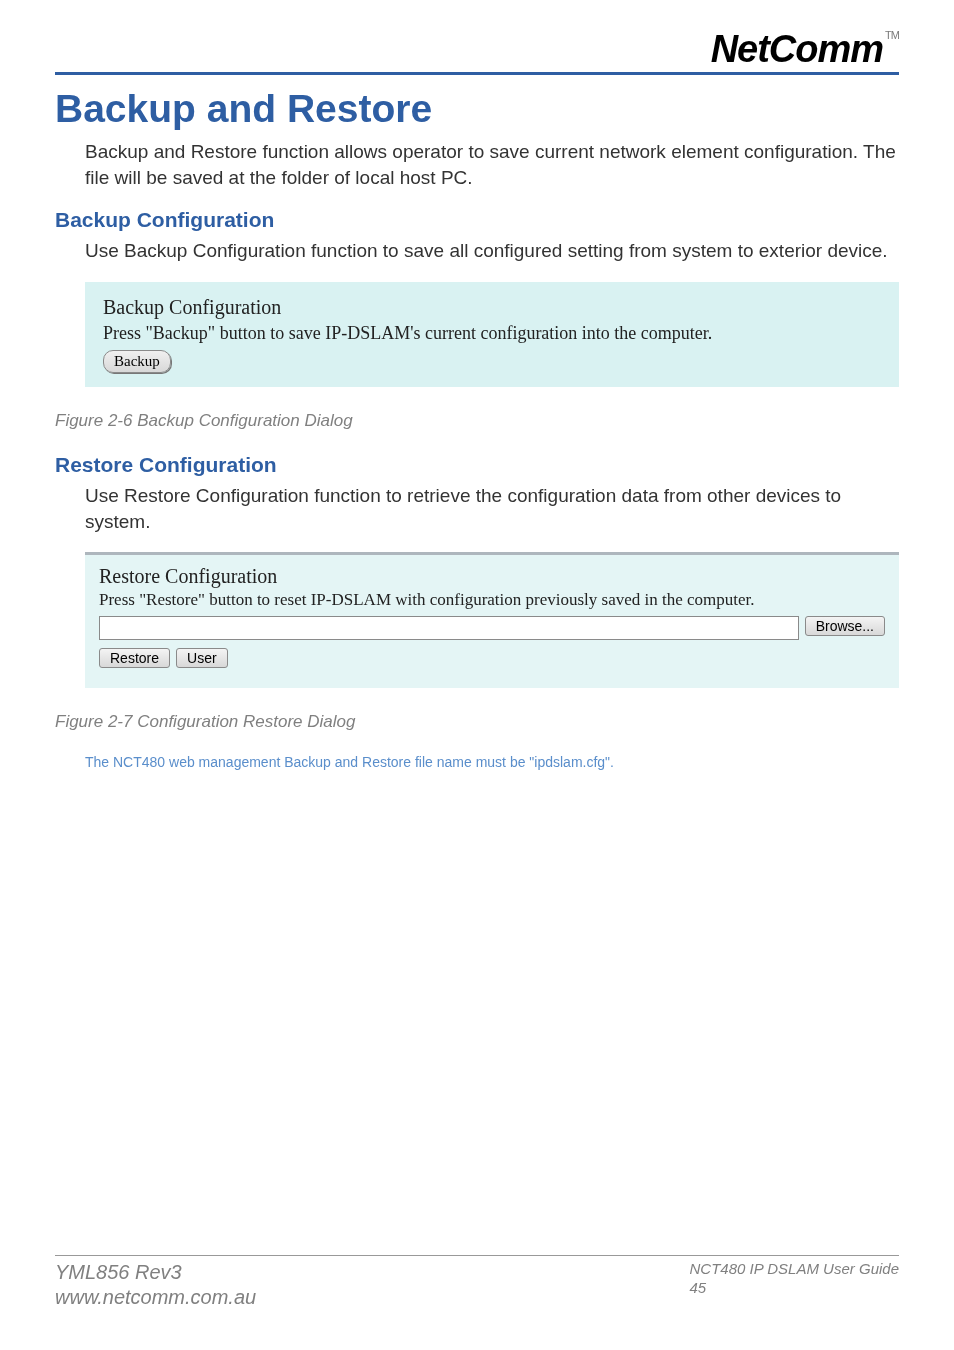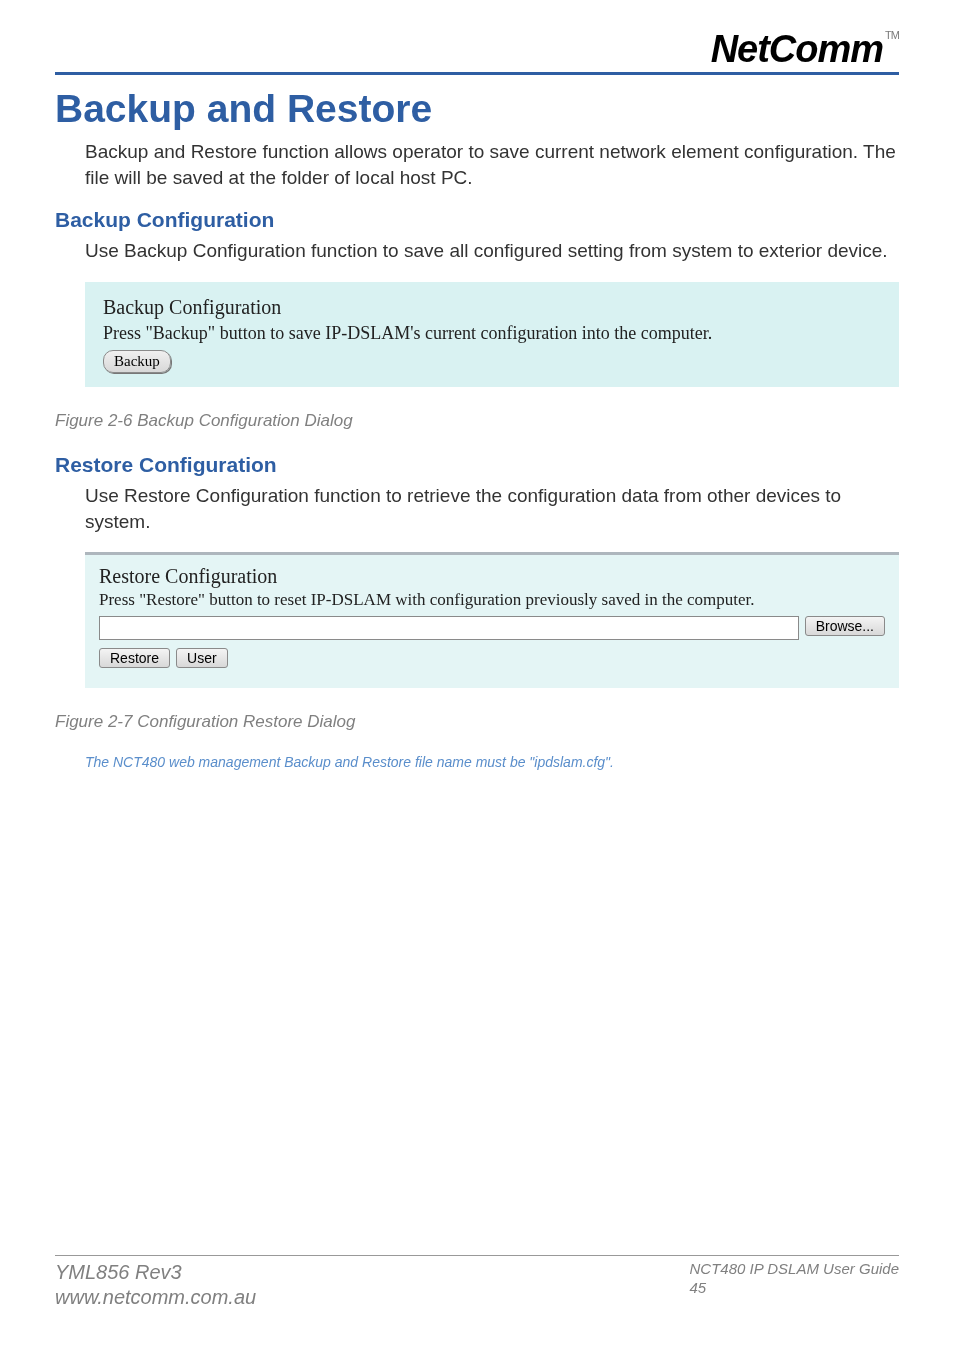--- a/index.html
+++ b/index.html
@@ -149,21 +149,20 @@
     border: 1px solid #8a8a8a;
     border-radius: 3px;
     cursor: pointer;
   }
   .btn-row {
     display: flex;
     gap: 6px;
   }
   .note {
     font-family: Arial, Helvetica, sans-serif;
-    font-style: italic;
     font-size: 14px;
     color: #5a8ecb;
     margin-left: 30px;
     margin-top: 6px;
   }
   .footer {
     position: absolute;
     left: 55px;
     right: 55px;
     bottom: 40px;

